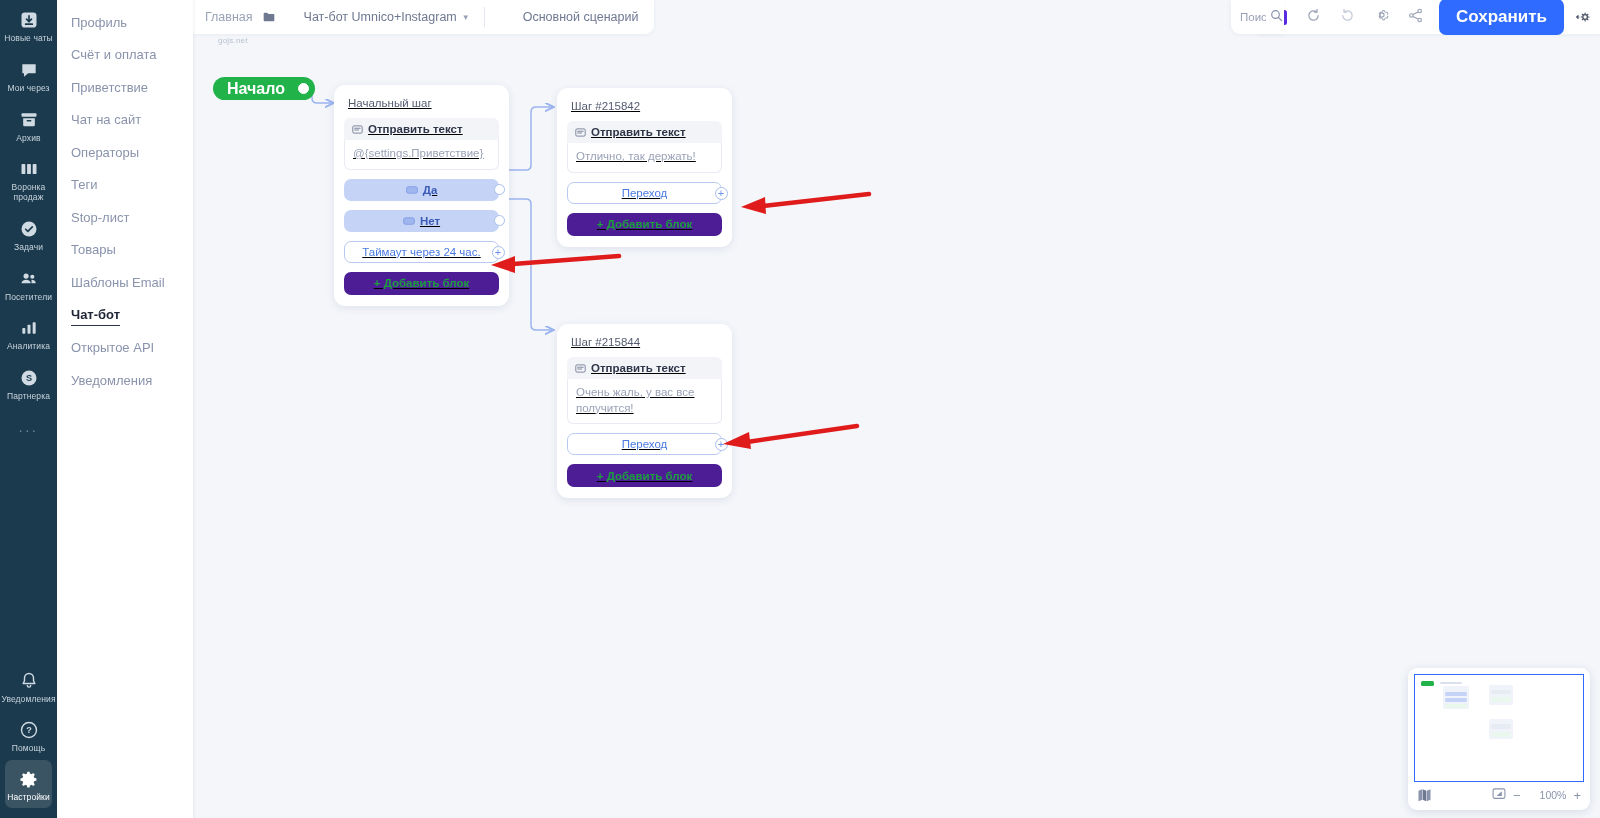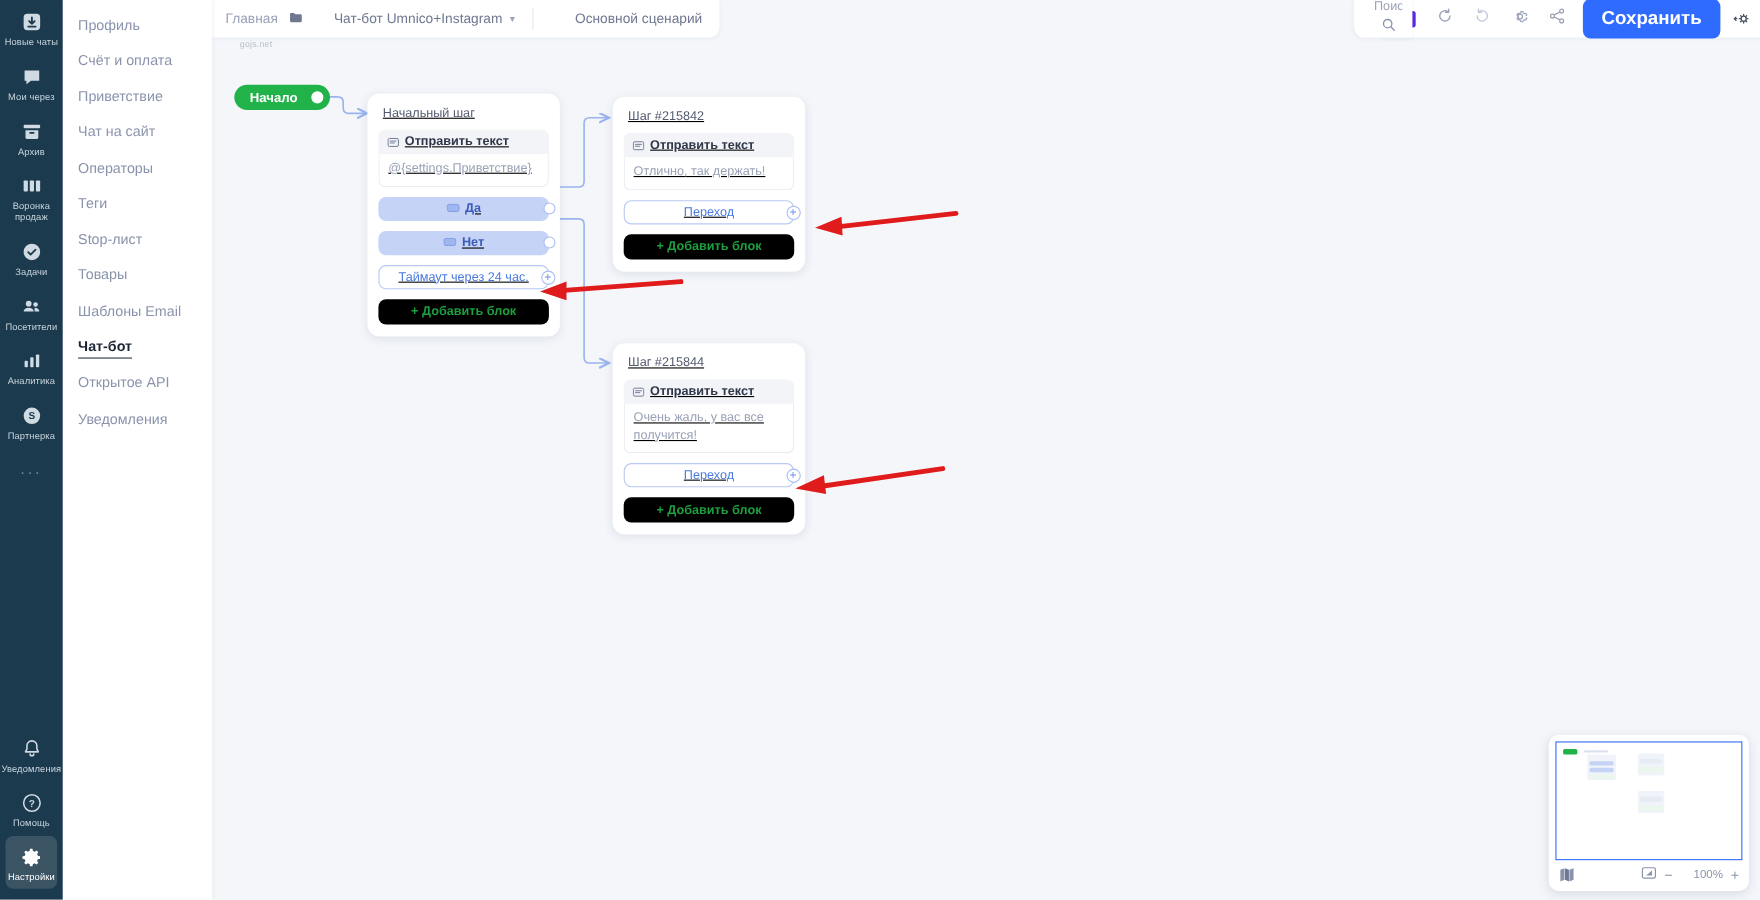--- a/index.html
+++ b/index.html
@@ -68,21 +68,20 @@
     background: #fff; display: flex; align-items: center;
     padding: 0 6px 0 10px; z-index: 30;
     border-bottom-left-radius: 9px;
     box-shadow: 0 1px 4px rgba(40,60,90,.06);
   }
   #searchbox {
     position: absolute; right: 316px; top: 0; height: 34px; width: 53px;
     background: #fff; border-bottom-left-radius: 9px; z-index: 31;
     display: flex; align-items: center; padding-left: 9px; gap: 4px;
     box-shadow: -1px 1px 4px rgba(40,60,90,.05);
-    flex-direction: column;
   }
   #search-input {
     border: none; outline: none; font-size: 11.5px; color: #9aa2b6;
     width: 26px; font-family: "Liberation Sans", sans-serif; background: transparent;
   }
   .tb-btn {
     width: 30px; height: 26px; border-radius: 5px; display: flex;
     align-items: center; justify-content: center; cursor: pointer;
     margin: 0 2px; background: #fff;
   }
@@ -106,21 +105,21 @@
   #watermark {
     position: absolute; left: 10px; top: 36px; font-size: 8px;
     color: #b9c0cf; letter-spacing: .2px; padding-left: 15px;
   }
   #links { position: absolute; left: 0; top: 0; width: 1407px; height: 818px; }
 
   
   #start-node {
     position: absolute; left: 20px; top: 77px; height: 23px;
     background: #21b34a; border-radius: 11.5px; color: #fff;
-    font-size: 12px; font-weight: 700; display: flex; align-items: center;
+    font-size: 16px; font-weight: 700; display: flex; align-items: center;
     padding: 0 30px 0 14px; cursor: pointer;
   }
   .port {
     width: 11px; height: 11px; border-radius: 50%; background: #fff;
     border: 1.6px solid #a8bdf0; position: absolute; cursor: pointer;
   }
   #start-port { right: 6px; top: 6px; border-color: #fff; background: #fff; }
 
   
   .card {
@@ -155,21 +154,21 @@
     background: #fff;
   }
   .plus-port {
     position: absolute; width: 13px; height: 13px; border-radius: 50%;
     border: 1.3px solid #a8bdf0; background: #fff; right: -6.5px;
     display: flex; align-items: center; justify-content: center;
     color: #6d91ea; font-size: 11px; line-height: 1; cursor: pointer;
   }
   .choice .port { right: -5.5px; top: 5.5px; }
   .addblock {
-    background: #000000; border-radius: 7px; height: 23px; margin-top: 9px;
+    background: #4c1d95; border-radius: 7px; height: 23px; margin-top: 9px;
     display: flex; align-items: center; justify-content: center;
     font-size: 11.5px; color: #1d9e3f; font-weight: 700; cursor: pointer;
   }
   .msg-ico { display: inline-flex; vertical-align: middle; }
 
   
   .arrow { position: absolute; pointer-events: none; }
 
   
   #minimap {
@@ -413,21 +412,21 @@
     <div class="pill">
       <span>Переход</span>
       <span class="plus-port" style="top:4px;">+</span>
     </div>
 
     <div class="addblock">
       <span>+ Добавить блок</span>
     </div>
   </div>
 
-  <div class="card" style="left:364px; top:312px; width:175px;">
+  <div class="card" style="left:364px; top:324px; width:175px;">
     <div class="card-title">Шаг #215844</div>
 
     <div class="blk-head">
       <span class="msg-ico">
         <svg width="11" height="11" viewBox="0 0 14 14">
             <rect x="1" y="2.4" width="12" height="9.2" rx="1.6" fill="none" stroke="#6f7891" stroke-width="1.1"></rect>
             <path d="M3.4 5.4h7M3.4 7.6h5" stroke="#6f7891" stroke-width="1.1" stroke-linecap="round"></path>
           </svg>
       </span>
       <span>Отправить текст</span>

